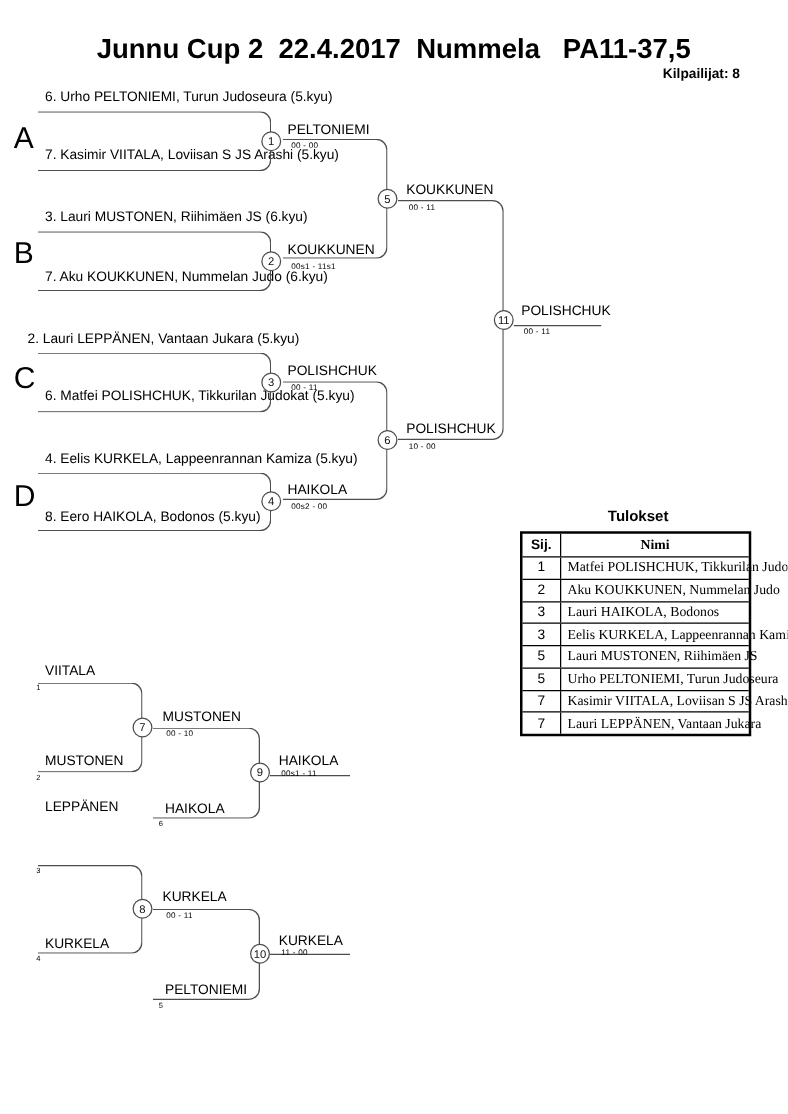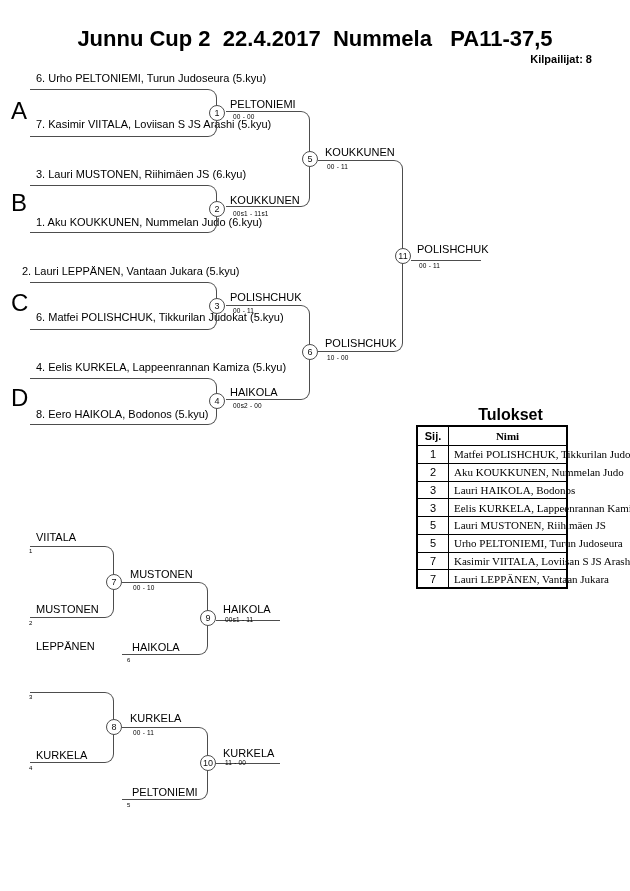--- a/index.html
+++ b/index.html
@@ -23,23 +23,23 @@
   .hline{height:0;border-top:1.5px solid #4d4d4d;}
   .circle{
     width:16px;height:16px;box-sizing:border-box;border:1.5px solid #4d4d4d;
     border-radius:50%;background:#fff;z-index:5;
     display:flex;align-items:center;justify-content:center;
     font-size:9px;color:#111;
   }
   .winner{font-size:11px;white-space:nowrap;}
   .score{font-size:6.5px;white-space:nowrap;letter-spacing:0.2px;}
   .tiny{font-size:6px;}
-  .res-title{left:416px;top:406px;width:189px;text-align:center;font-size:16px;font-weight:bold;}
+  .res-title{left:416px;top:406px;width:189px;text-align:center;font-size:12px;font-weight:bold;}
   .res-table{
-    left:416px;top:425px;width:152px;height:164px;box-sizing:border-box;
+    left:416px;top:425px;width:185px;height:164px;box-sizing:border-box;
     border:2px solid #000;display:flex;flex-direction:column;
   }
   .res-row{display:flex;flex:1;align-items:center;}
   .res-row + .res-row{border-top:1px solid #000;}
   .res-head{flex:0 0 18px;font-weight:bold;}
   .cell-place{flex:0 0 30px;align-self:stretch;display:flex;align-items:center;justify-content:center;
     border-right:1px solid #000;font-size:11px;}
   .cell-name{flex:1;font-size:11px;white-space:nowrap;overflow:visible;padding-left:5px;font-family:Liberation Serif, serif;}
   .cell-name.hd{text-align:center;padding-left:0;}
 </style>
@@ -50,21 +50,21 @@
 <div class="abs competitors">Kilpailijat: 8</div>
 
 <div class="abs letter" style="left:11px;top:98px;">A</div>
 <div class="abs letter" style="left:11px;top:190px;">B</div>
 <div class="abs letter" style="left:11px;top:290px;">C</div>
 <div class="abs letter" style="left:11px;top:385px;">D</div>
 
 <div class="abs pname" style="left:36px;top:72px;">6. Urho PELTONIEMI, Turun Judoseura (5.kyu)</div>
 <div class="abs pname" style="left:36px;top:118px;">7. Kasimir VIITALA, Loviisan S JS Arashi (5.kyu)</div>
 <div class="abs pname" style="left:36px;top:168px;">3. Lauri MUSTONEN, Riihimäen JS (6.kyu)</div>
-<div class="abs pname" style="left:36px;top:216px;">1. Aku KOUKKUNEN, Nummelan Judo (6.kyu)</div>
+<div class="abs pname" style="left:36px;top:216px;">7. Aku KOUKKUNEN, Nummelan Judo (6.kyu)</div>
 <div class="abs pname" style="left:22px;top:265px;">2. Lauri LEPPÄNEN, Vantaan Jukara (5.kyu)</div>
 <div class="abs pname" style="left:36px;top:311px;">6. Matfei POLISHCHUK, Tikkurilan Judokat (5.kyu)</div>
 <div class="abs pname" style="left:36px;top:361px;">4. Eelis KURKELA, Lappeenrannan Kamiza (5.kyu)</div>
 <div class="abs pname" style="left:36px;top:408px;">8. Eero HAIKOLA, Bodonos (5.kyu)</div>
 
 <div class="abs conn" style="left:30px;top:89px;width:187px;height:48px;"></div>
 <div class="abs conn" style="left:30px;top:185px;width:187px;height:48px;"></div>
 <div class="abs conn" style="left:30px;top:282px;width:187px;height:48px;"></div>
 <div class="abs conn" style="left:30px;top:378px;width:187px;height:47px;"></div>
 <div class="abs conn" style="left:226px;top:111px;width:84px;height:96px;"></div>

